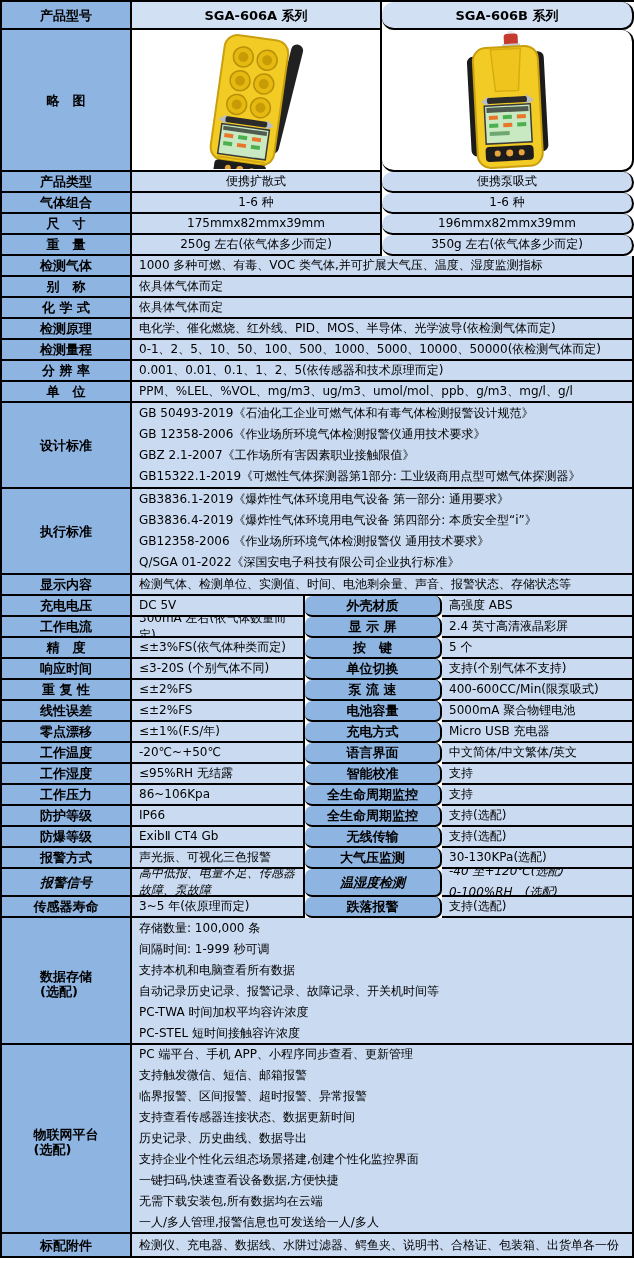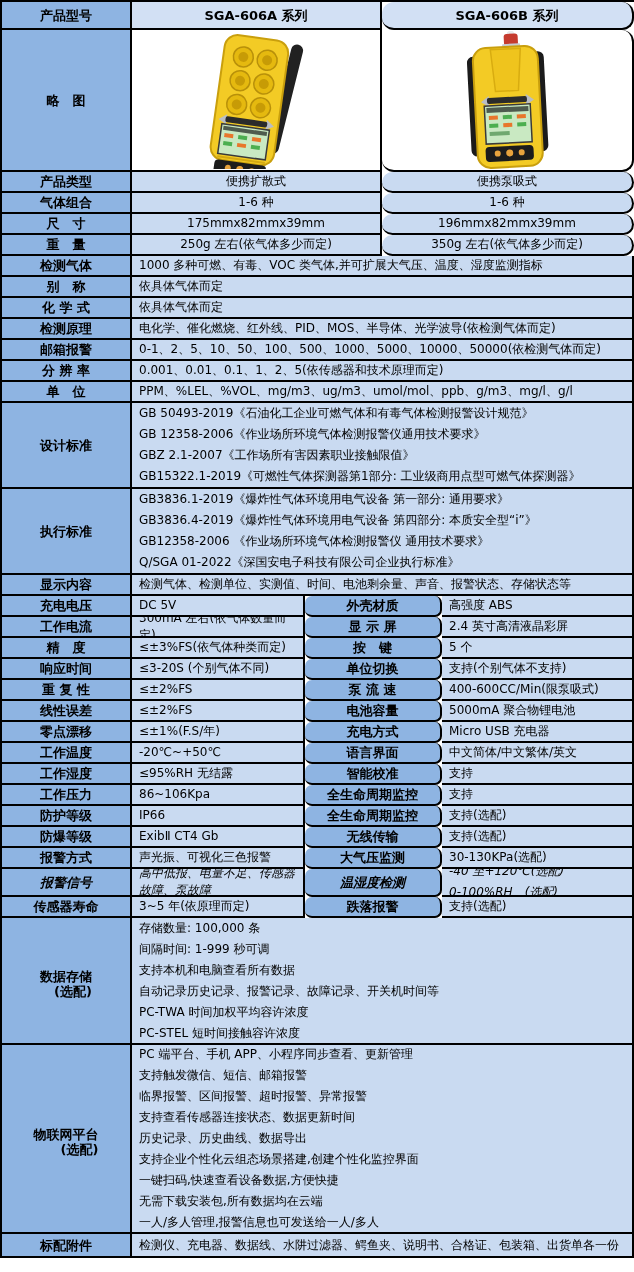--- a/index.html
+++ b/index.html
@@ -34,21 +34,21 @@
     background:var(--value-bg);
     font-size:12px;line-height:17px;
     padding:0 7px;
   }
   .center{justify-content:center;text-align:center;padding:0 2px;}
   .bold{font-weight:bold;font-size:13px;}
   .hdr{background:var(--header-value-bg);}
   .img{background:var(--image-bg);justify-content:center;padding:0;}
   .block{flex-direction:column;align-items:stretch;justify-content:center;padding:1px 7px;}
   .block .line{line-height:21px;white-space:nowrap;font-size:12px;}
-  .stack{display:flex;flex-direction:column;align-items:flex-end;margin-top:7px;}
+  .stack{display:flex;flex-direction:column;align-items:flex-start;margin-top:7px;}
   
   .w1{width:130px;flex:0 0 130px;}
   .wA{width:250px;flex:0 0 250px;}
   .wB{width:252px;flex:0 0 252px;border-radius:12px;}
   .w2{width:173px;flex:0 0 173px;}
   .w3{width:137px;flex:0 0 137px;border-radius:7px;}
   .w4{width:192px;flex:0 0 192px;}
   .wf{width:502px;flex:0 0 502px;}
   
   .h28{height:28px;}
@@ -177,21 +177,21 @@
   </div>
   <div class="row h21">
     <div class="cell label w1">化 学 式</div>
     <div class="cell val wf">依具体气体而定</div>
   </div>
   <div class="row h21">
     <div class="cell label w1">检测原理</div>
     <div class="cell val wf">电化学、催化燃烧、红外线、PID、MOS、半导体、光学波导(依检测气体而定)</div>
   </div>
   <div class="row h21">
-    <div class="cell label w1">邮箱报警</div>
+    <div class="cell label w1">检测量程</div>
     <div class="cell val wf">0-1、2、5、10、50、100、500、1000、5000、10000、50000(依检测气体而定)</div>
   </div>
   <div class="row h21">
     <div class="cell label w1">分 辨 率</div>
     <div class="cell val wf">0.001、0.01、0.1、1、2、5(依传感器和技术原理而定)</div>
   </div>
   <div class="row h21">
     <div class="cell label w1">单　位</div>
     <div class="cell val wf">PPM、%LEL、%VOL、mg/m3、ug/m3、umol/mol、ppb、g/m3、mg/l、g/l</div>
   </div>

